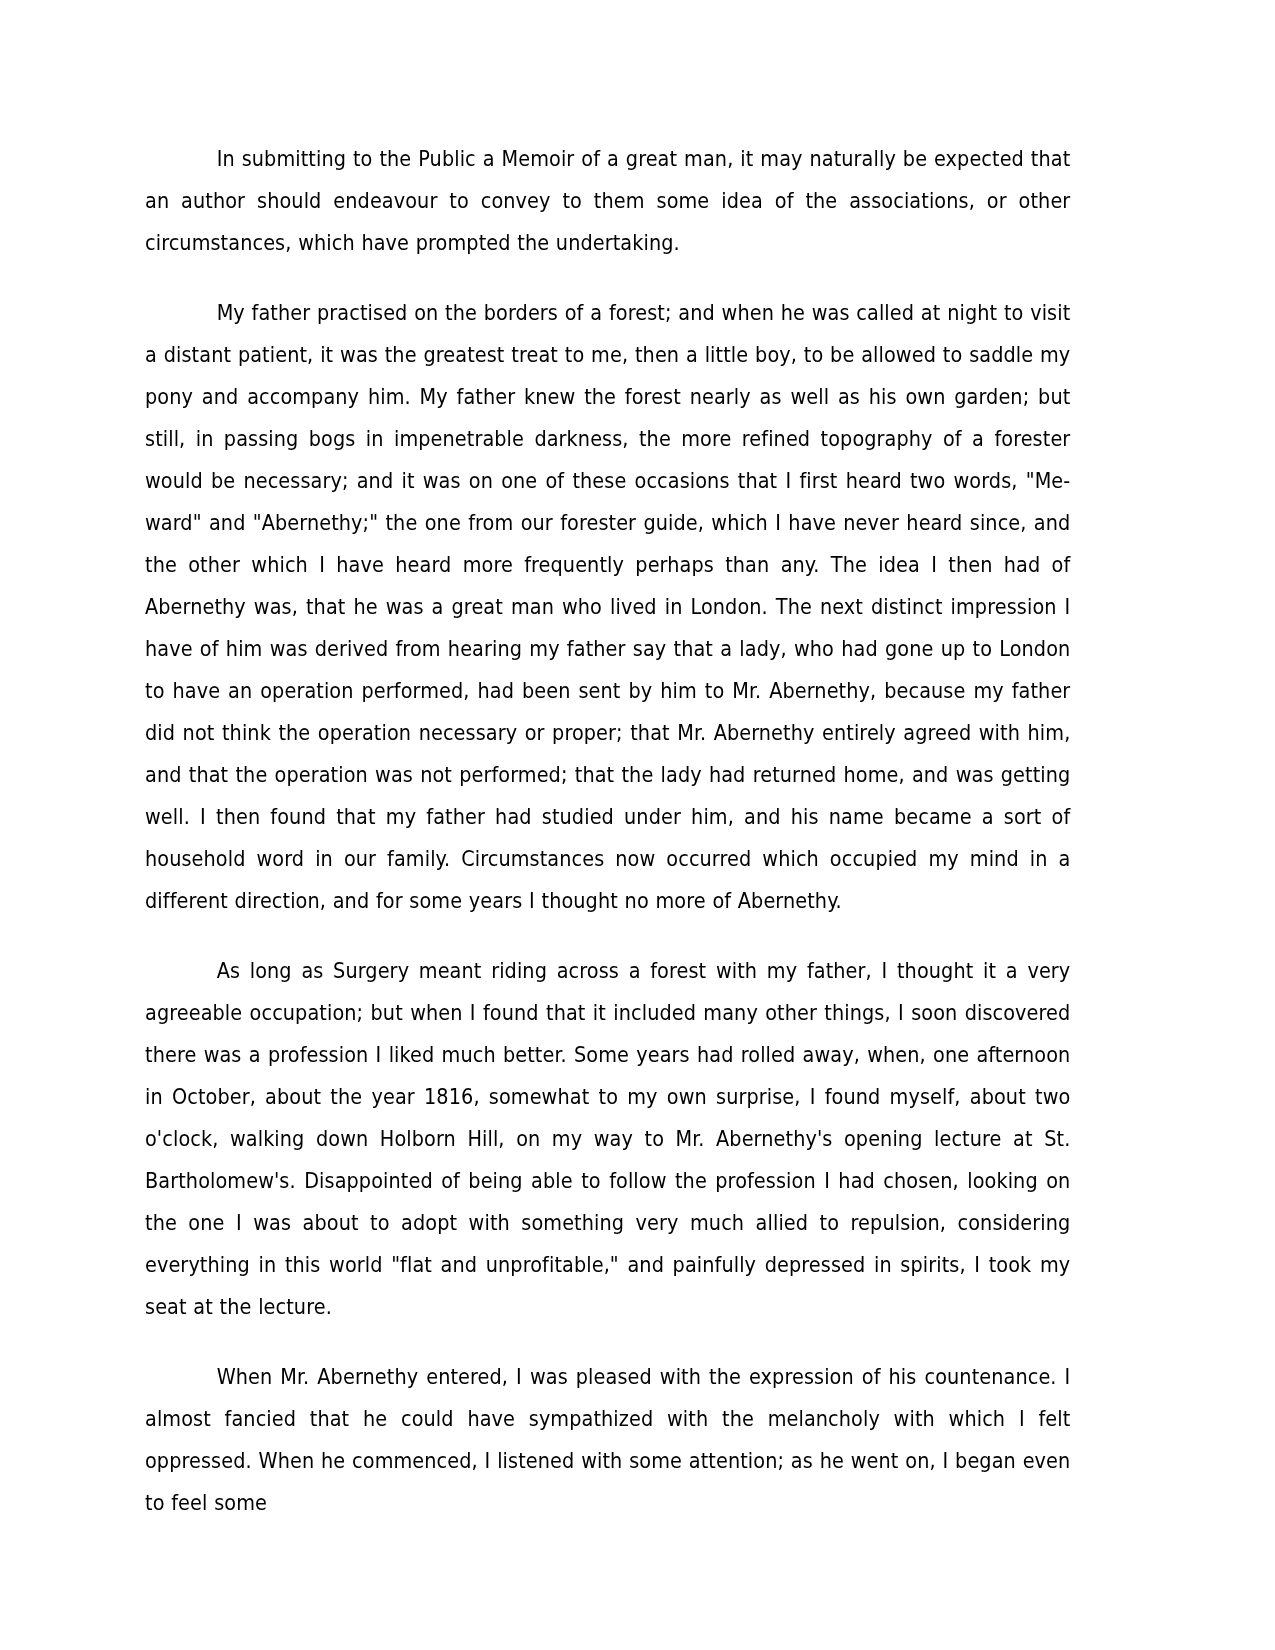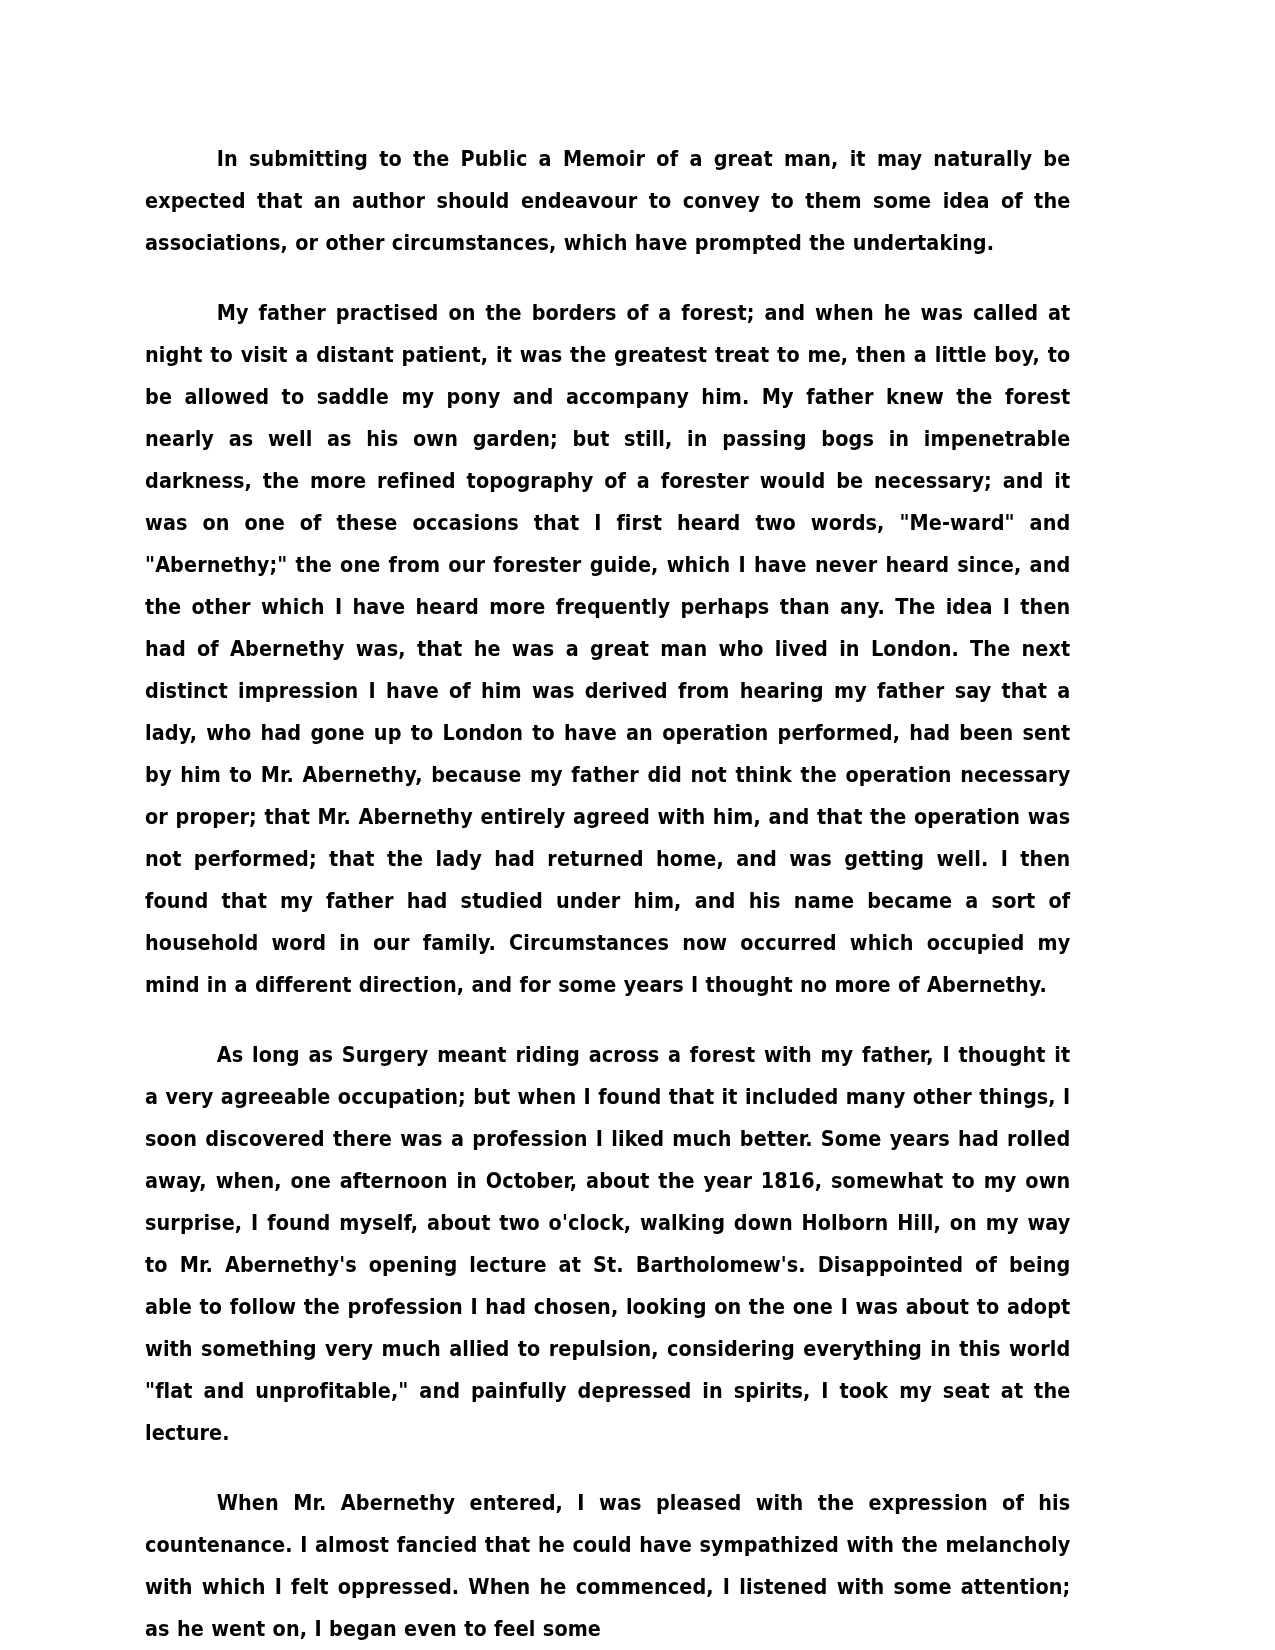--- a/index.html
+++ b/index.html
@@ -17,21 +17,20 @@
     margin: 0 auto;
     overflow: hidden;
     box-sizing: border-box;
   }
 
   .text-column {
     position: absolute;
     left: 145px;
     top: 138px;
     width: 930px;
-    font-weight: bold;
   }
 
   .para {
     font-family: "DejaVu Sans", "Liberation Sans", sans-serif;
     font-size: 21.5px;
     line-height: 42px;
     color: #000000;
     text-align: justify;
     text-justify: inter-word;
     text-indent: 72px;

